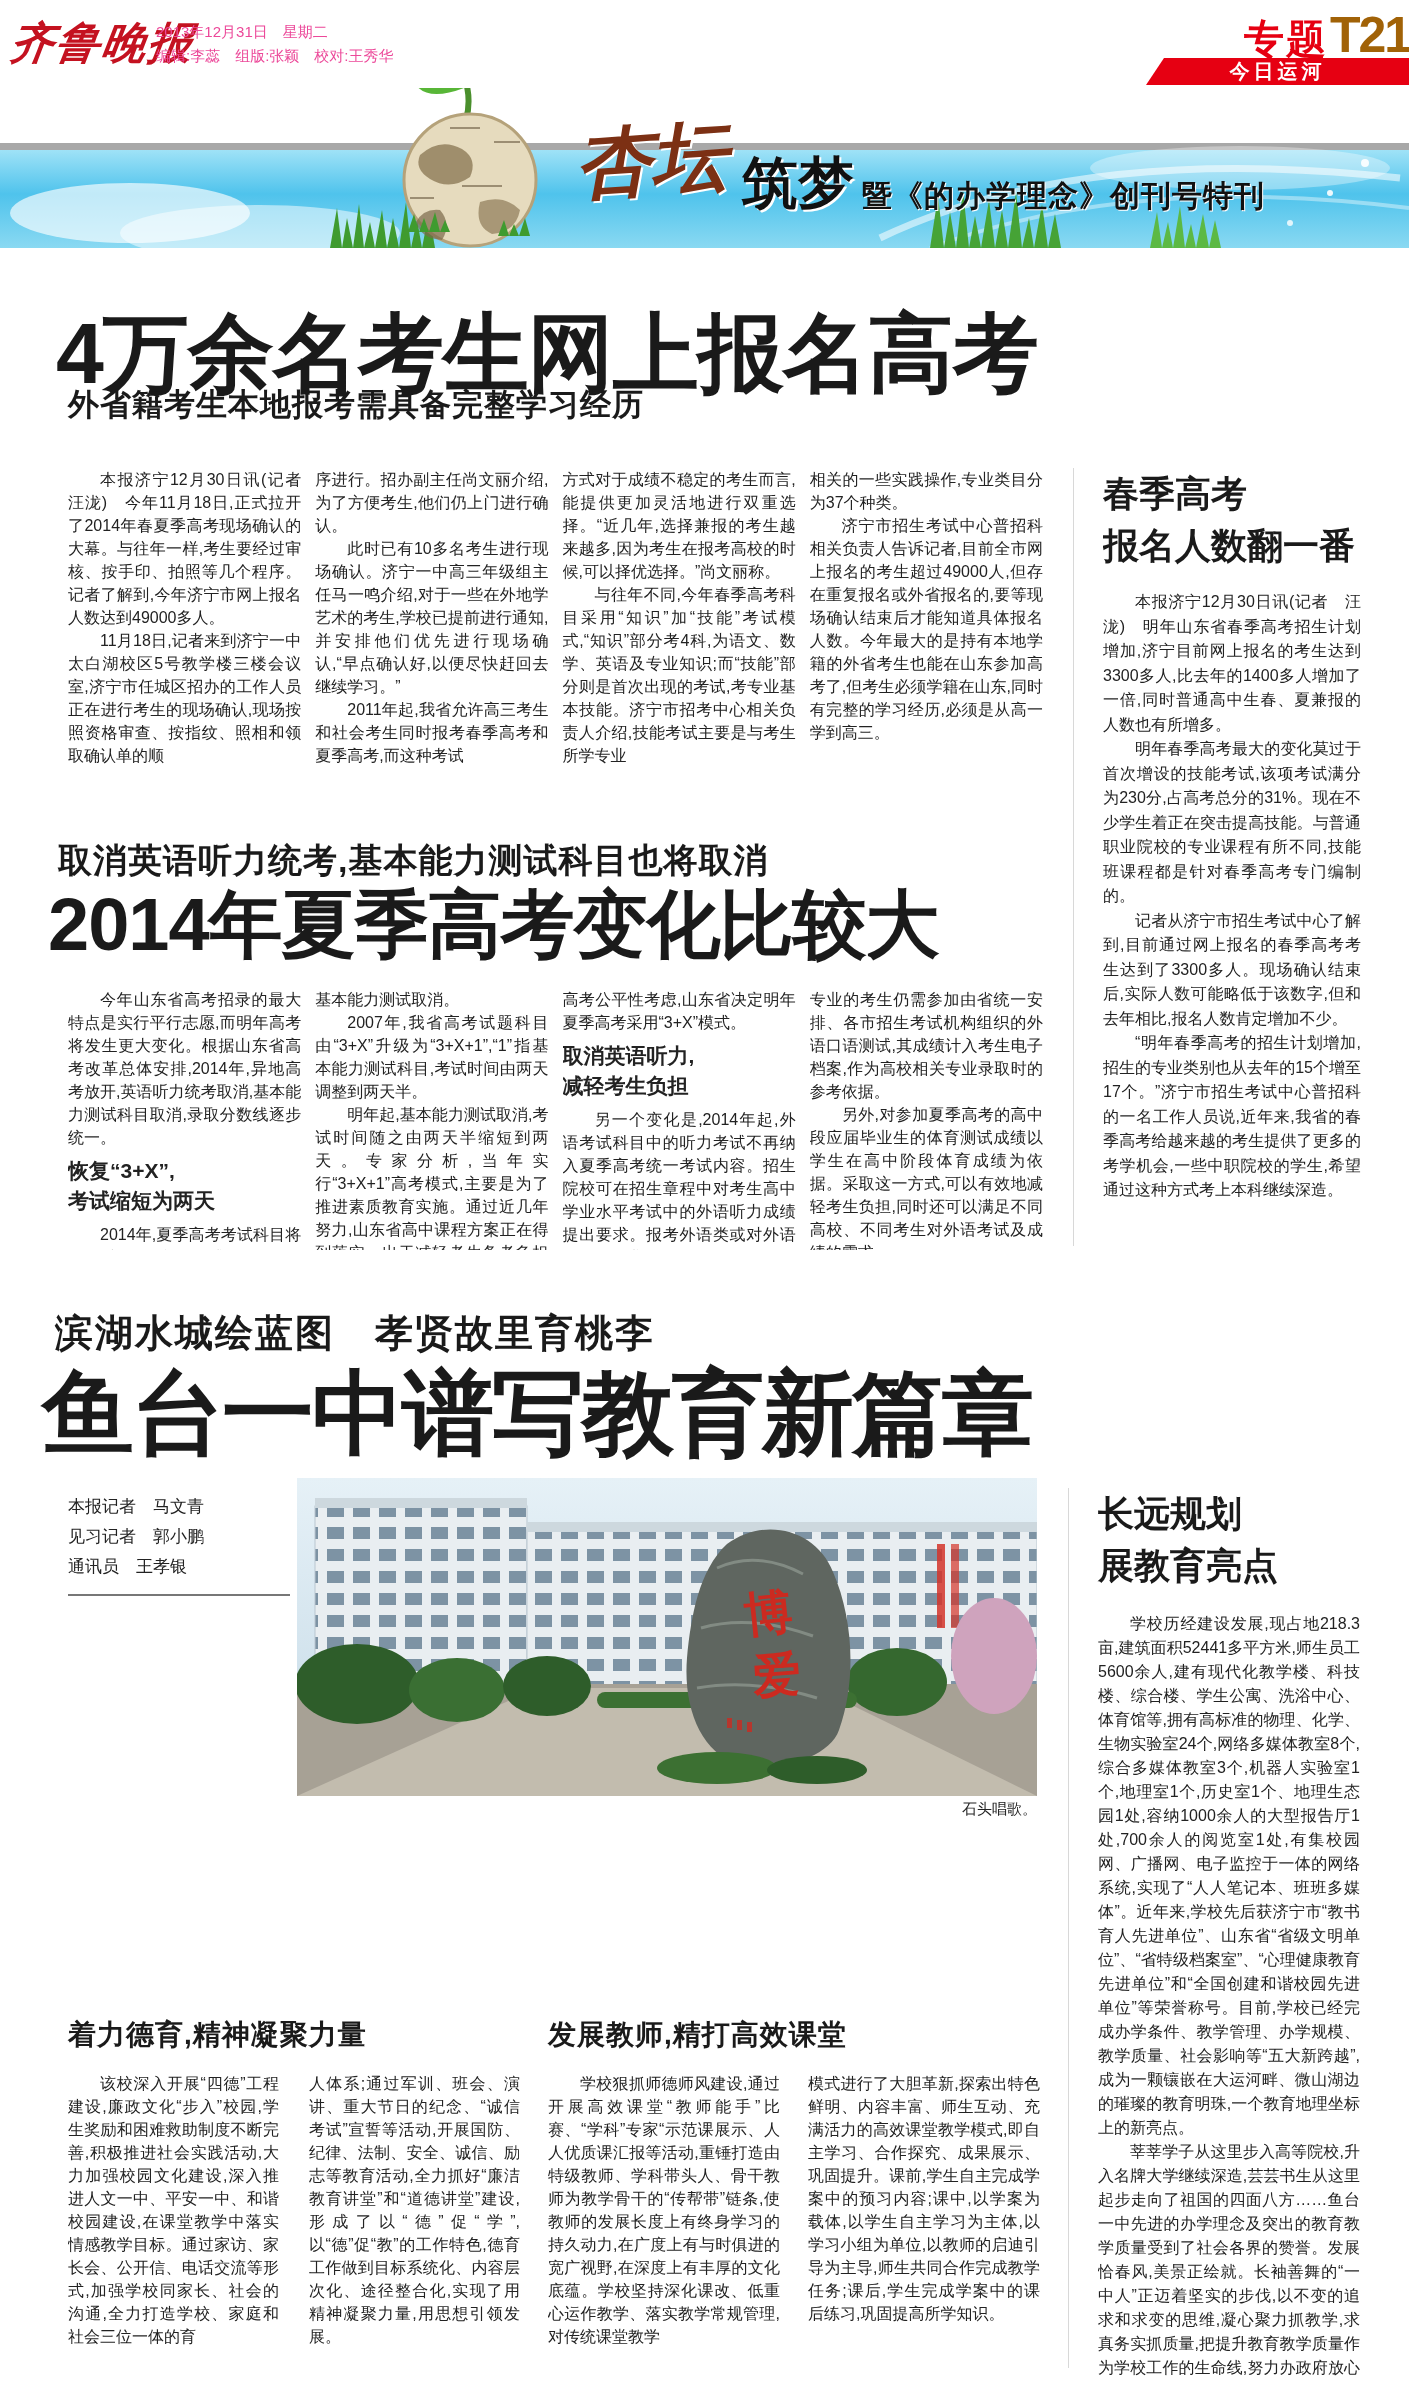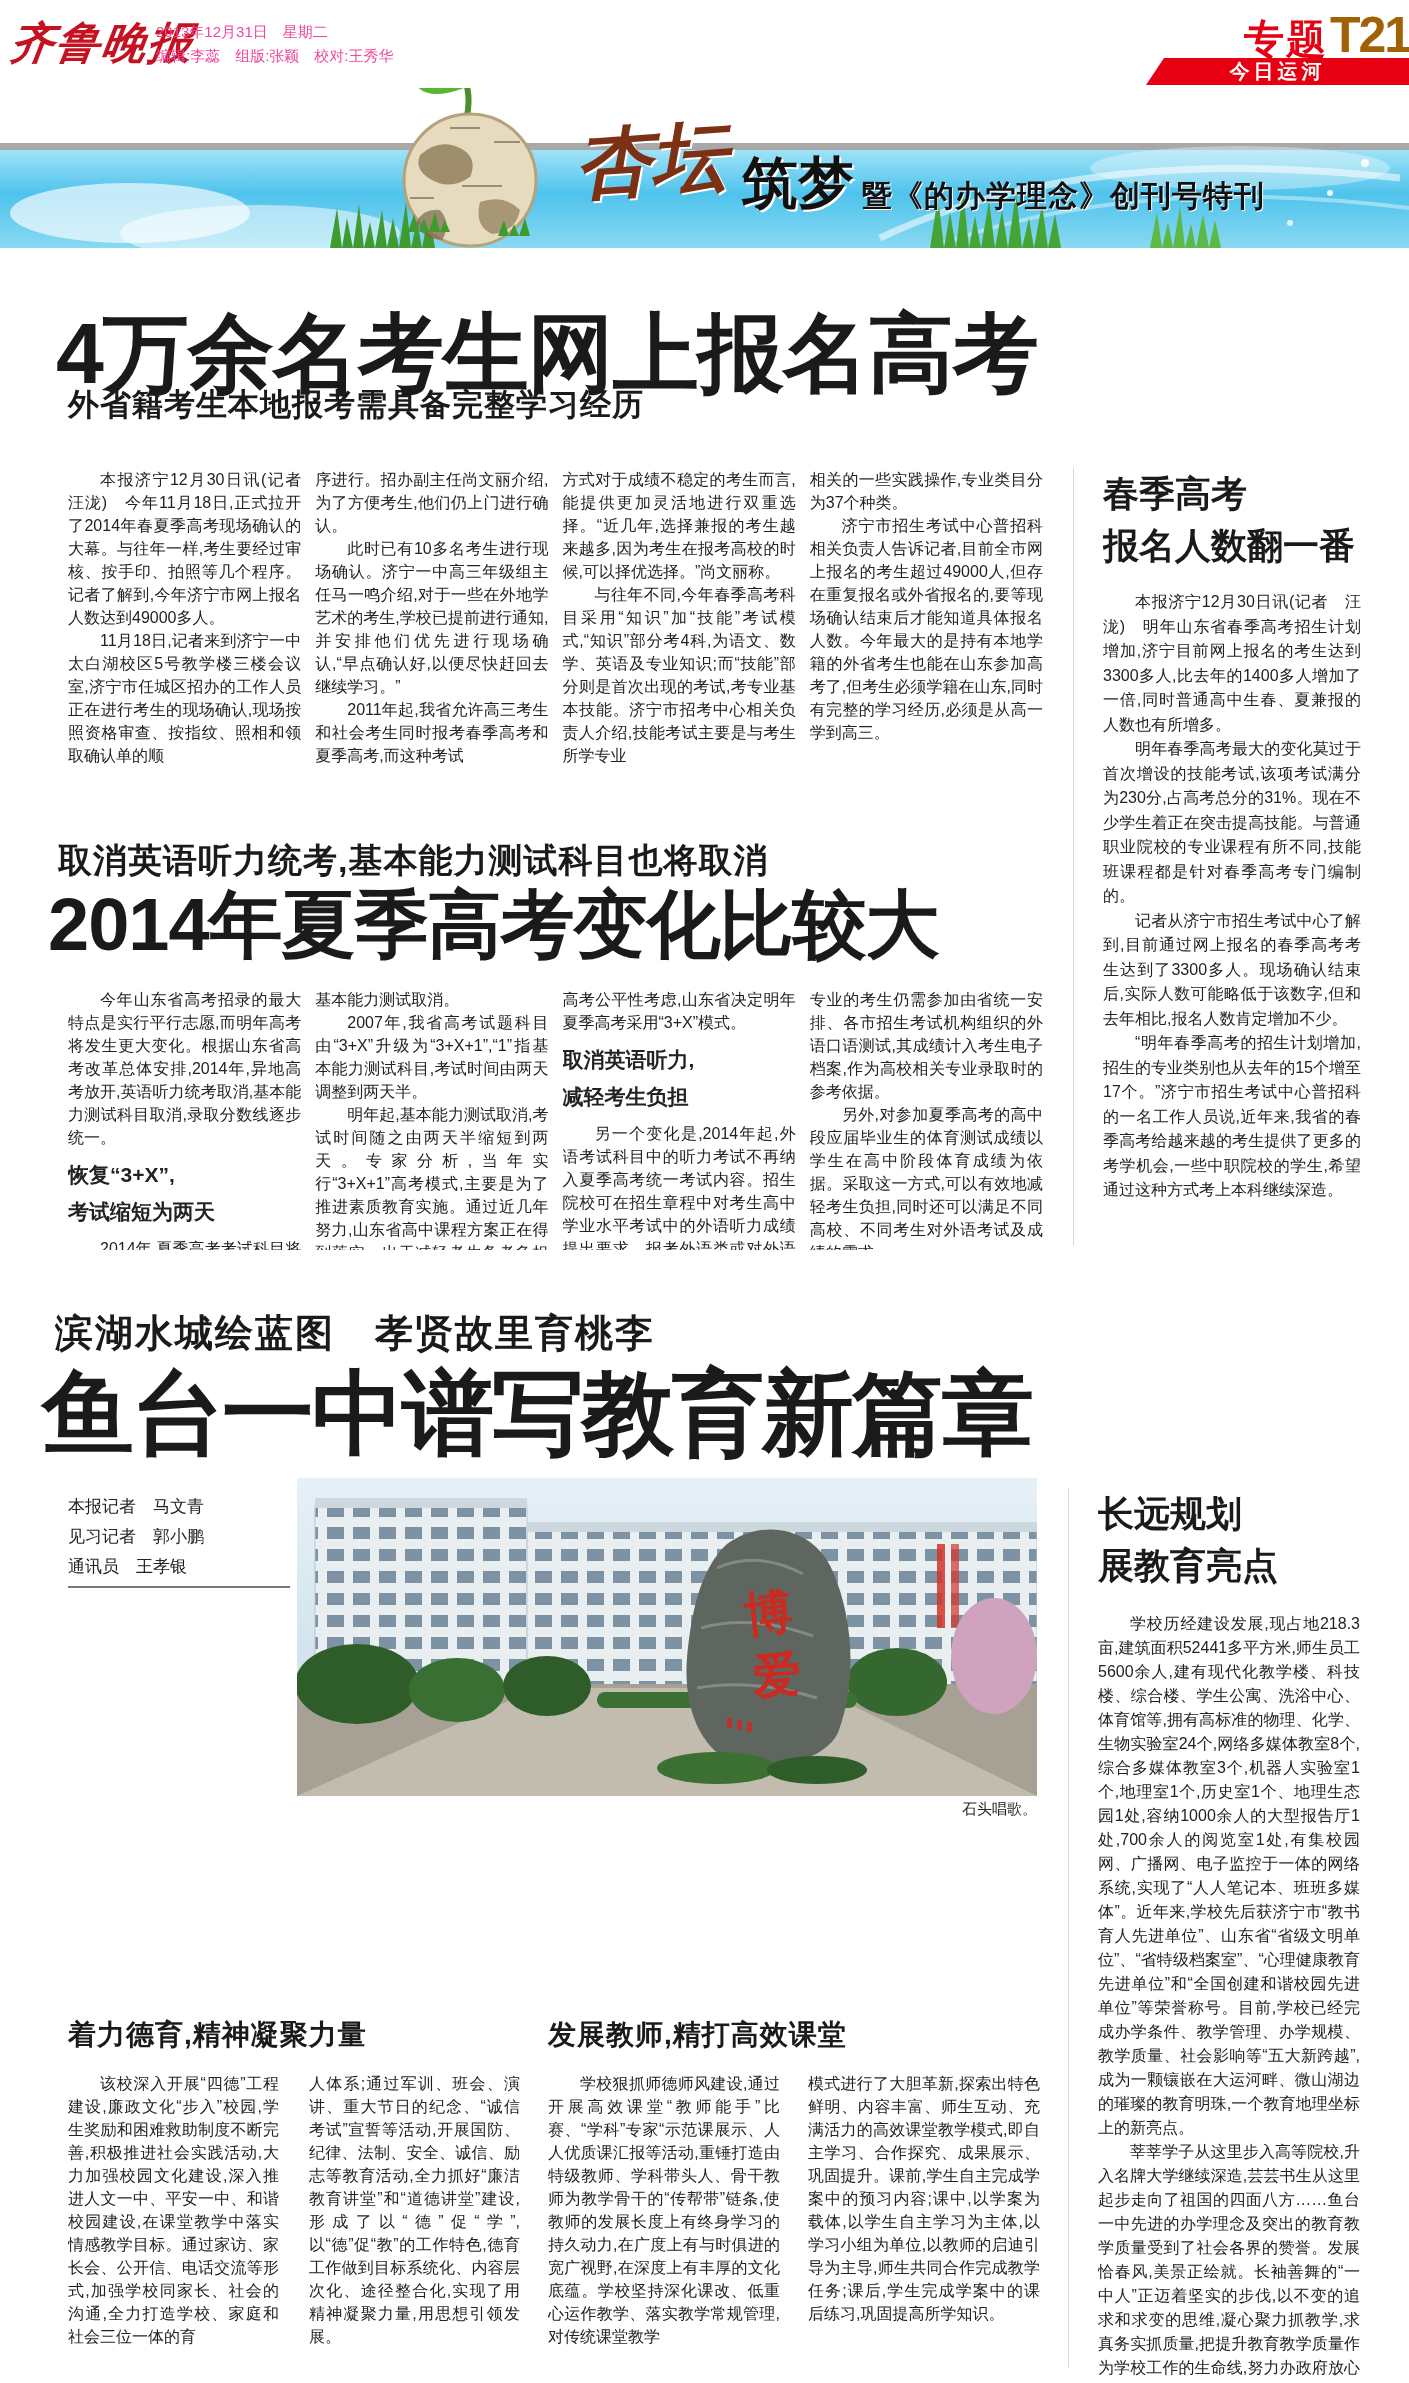--- a/index.html
+++ b/index.html
@@ -33,34 +33,34 @@
   .a3-kicker{left:55px;top:1308px;font-size:38px;font-weight:bold;letter-spacing:2px;}
   .a3-headline{left:42px;top:1352px;width:1040px;font-size:92px;font-weight:bold;letter-spacing:-2px;white-space:nowrap;}
 
   
   .bodytext{font-size:16px;line-height:23px;color:#222;text-align:justify;}
   .cols{display:flex;gap:14px;overflow:hidden;}
   .col{flex:1;overflow:hidden;}
   p.para{margin:0;text-indent:2em;text-align:justify;}
   .cont > p.para:first-child{text-indent:0;}
   p.noindent{text-indent:0;}
-  .inner-subhead{font-size:21px;font-weight:bold;line-height:37px;margin:7px 0;white-space:pre-line;text-align:left;}
+  .inner-subhead{font-size:21px;font-weight:bold;line-height:30px;margin:7px 0;white-space:pre-line;text-align:left;}
 
   .a1-body{left:68px;top:468px;width:975px;height:300px;}
   .a2-body{left:68px;top:988px;width:975px;height:262px;}
 
   
   .sidebar{left:1103px;top:468px;width:258px;height:778px;overflow:hidden;}
   .sidebar-title{font-size:36px;font-weight:bold;line-height:52px;margin-bottom:18px;}
   .sidebar .bodytext{font-size:16px;line-height:24.5px;}
   .vrule{width:1px;background:#d8d8d8;}
 
   
   .byline{left:68px;top:1492px;width:222px;font-size:17px;line-height:30px;color:#222;
-          border-bottom:2px solid #777;padding-bottom:4px;}
+          border-bottom:2px solid #777;padding-bottom:12px;}
   .a3-left{left:68px;top:1602px;width:222px;height:362px;font-size:16px;line-height:27px;}
   .photo{left:297px;top:1478px;width:740px;height:318px;overflow:hidden;background:#dce8f0;}
   .photo-caption{left:297px;top:1800px;width:740px;text-align:right;font-size:15px;color:#222;}
   .a3-right{left:1098px;top:1488px;width:262px;}
   .a3-right-subhead{font-size:36px;font-weight:bold;line-height:52px;margin-bottom:20px;}
   .a3-right .bodytext{font-size:16px;line-height:24px;height:775px;overflow:hidden;}
 
   .sec-subhead1{left:68px;top:2016px;font-size:28px;font-weight:bold;letter-spacing:1px;}
   .sec-subhead2{left:548px;top:2016px;font-size:28px;font-weight:bold;letter-spacing:1px;}
   .sec1-body{left:68px;top:2072px;width:452px;height:311px;gap:30px;}

